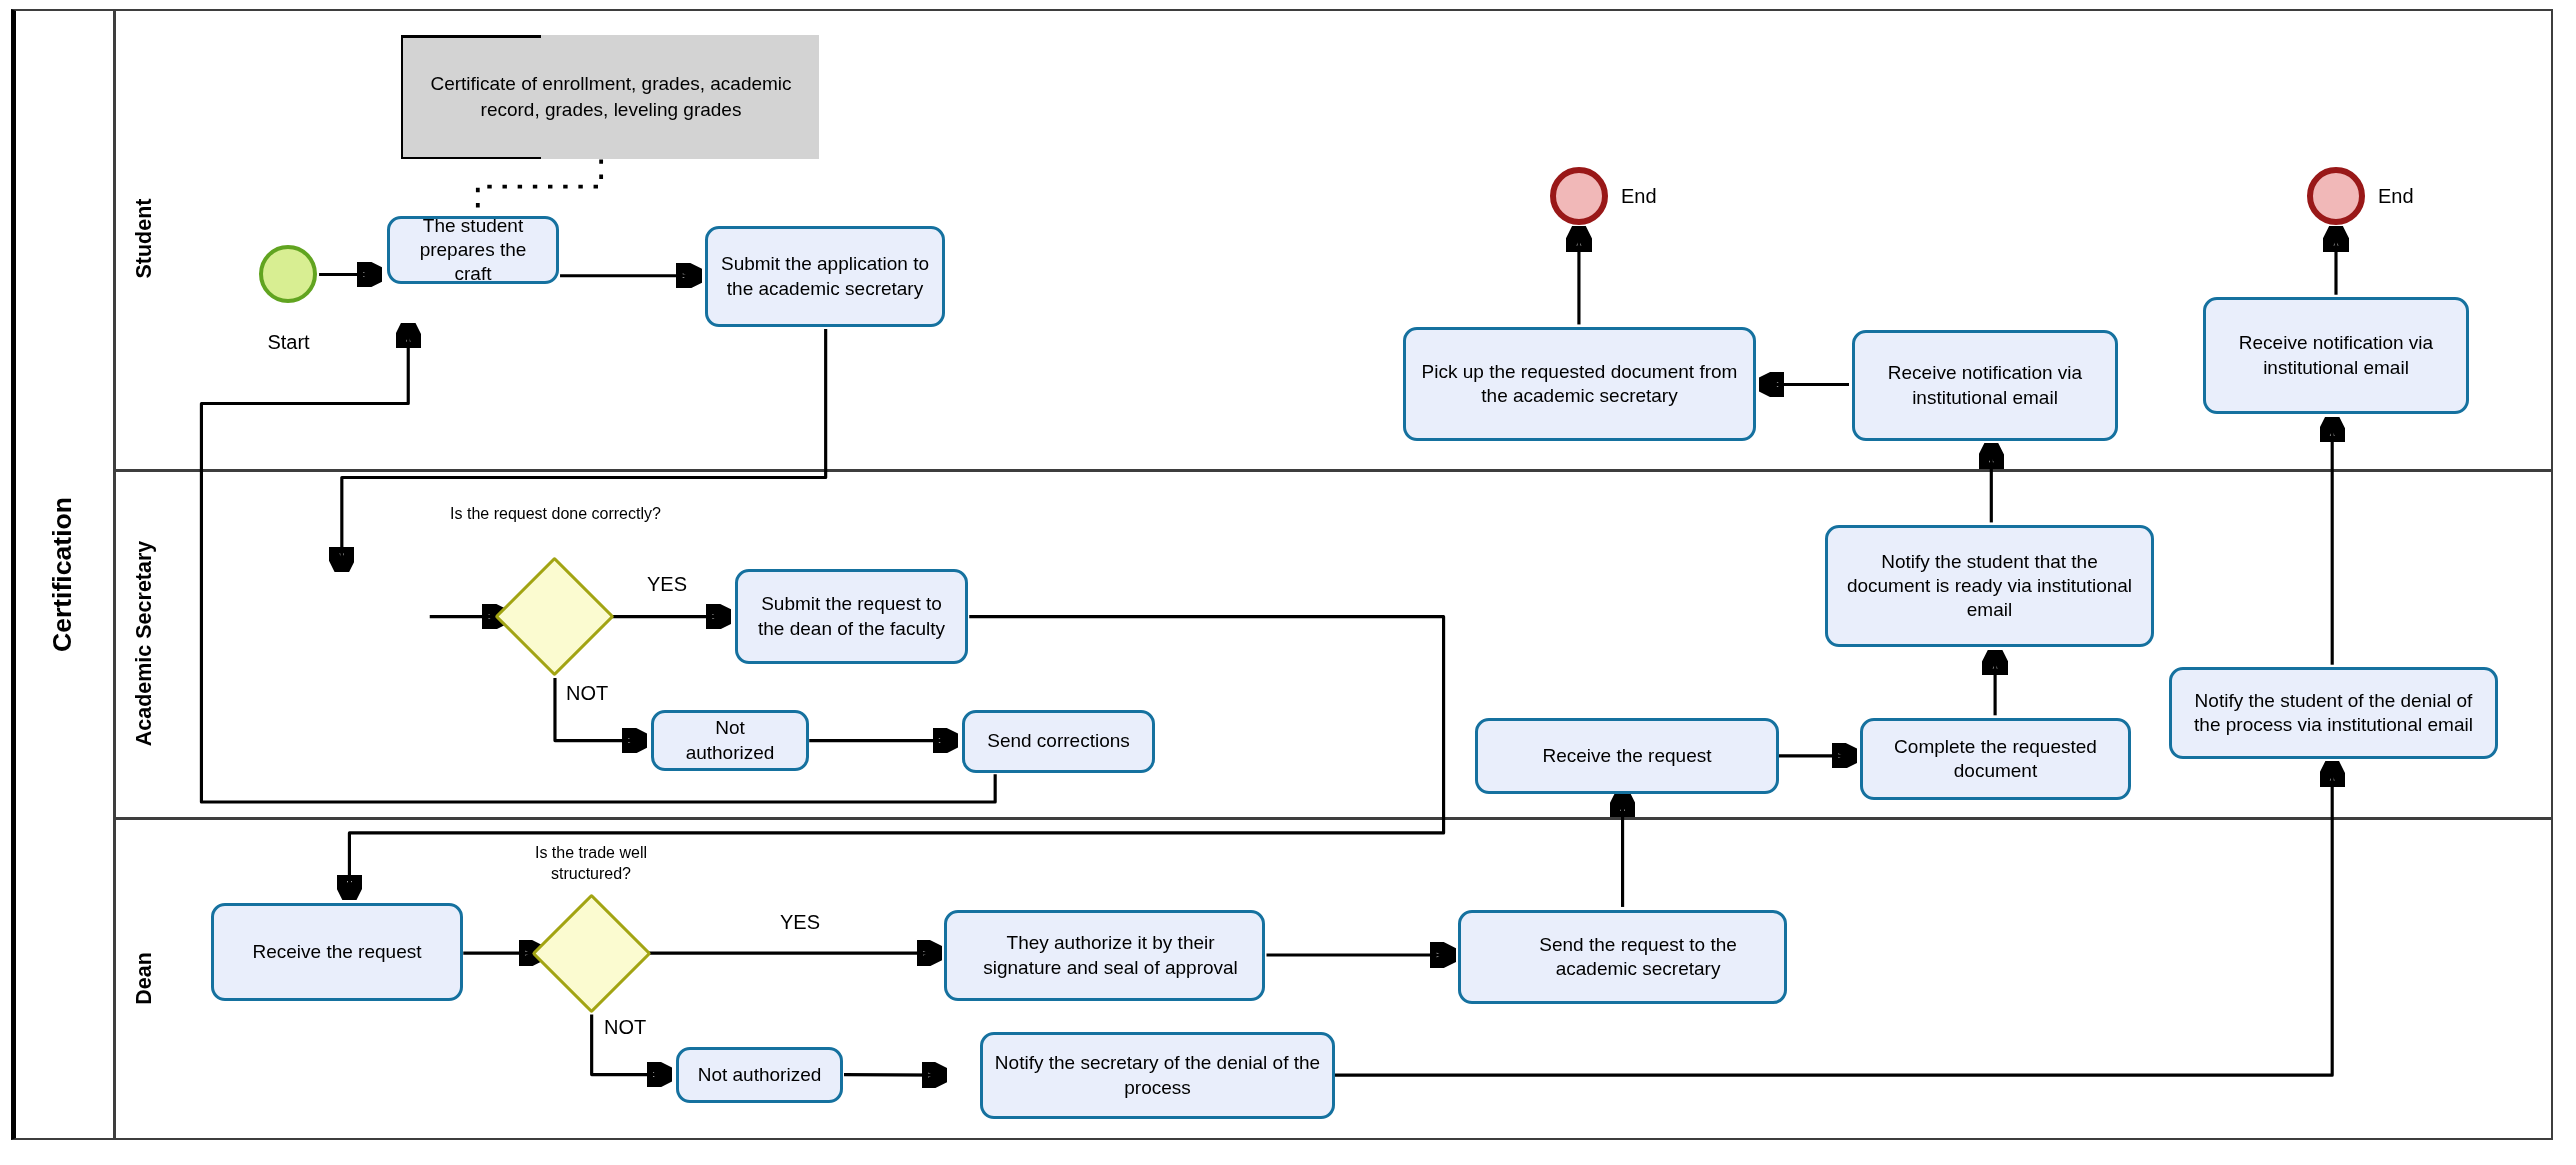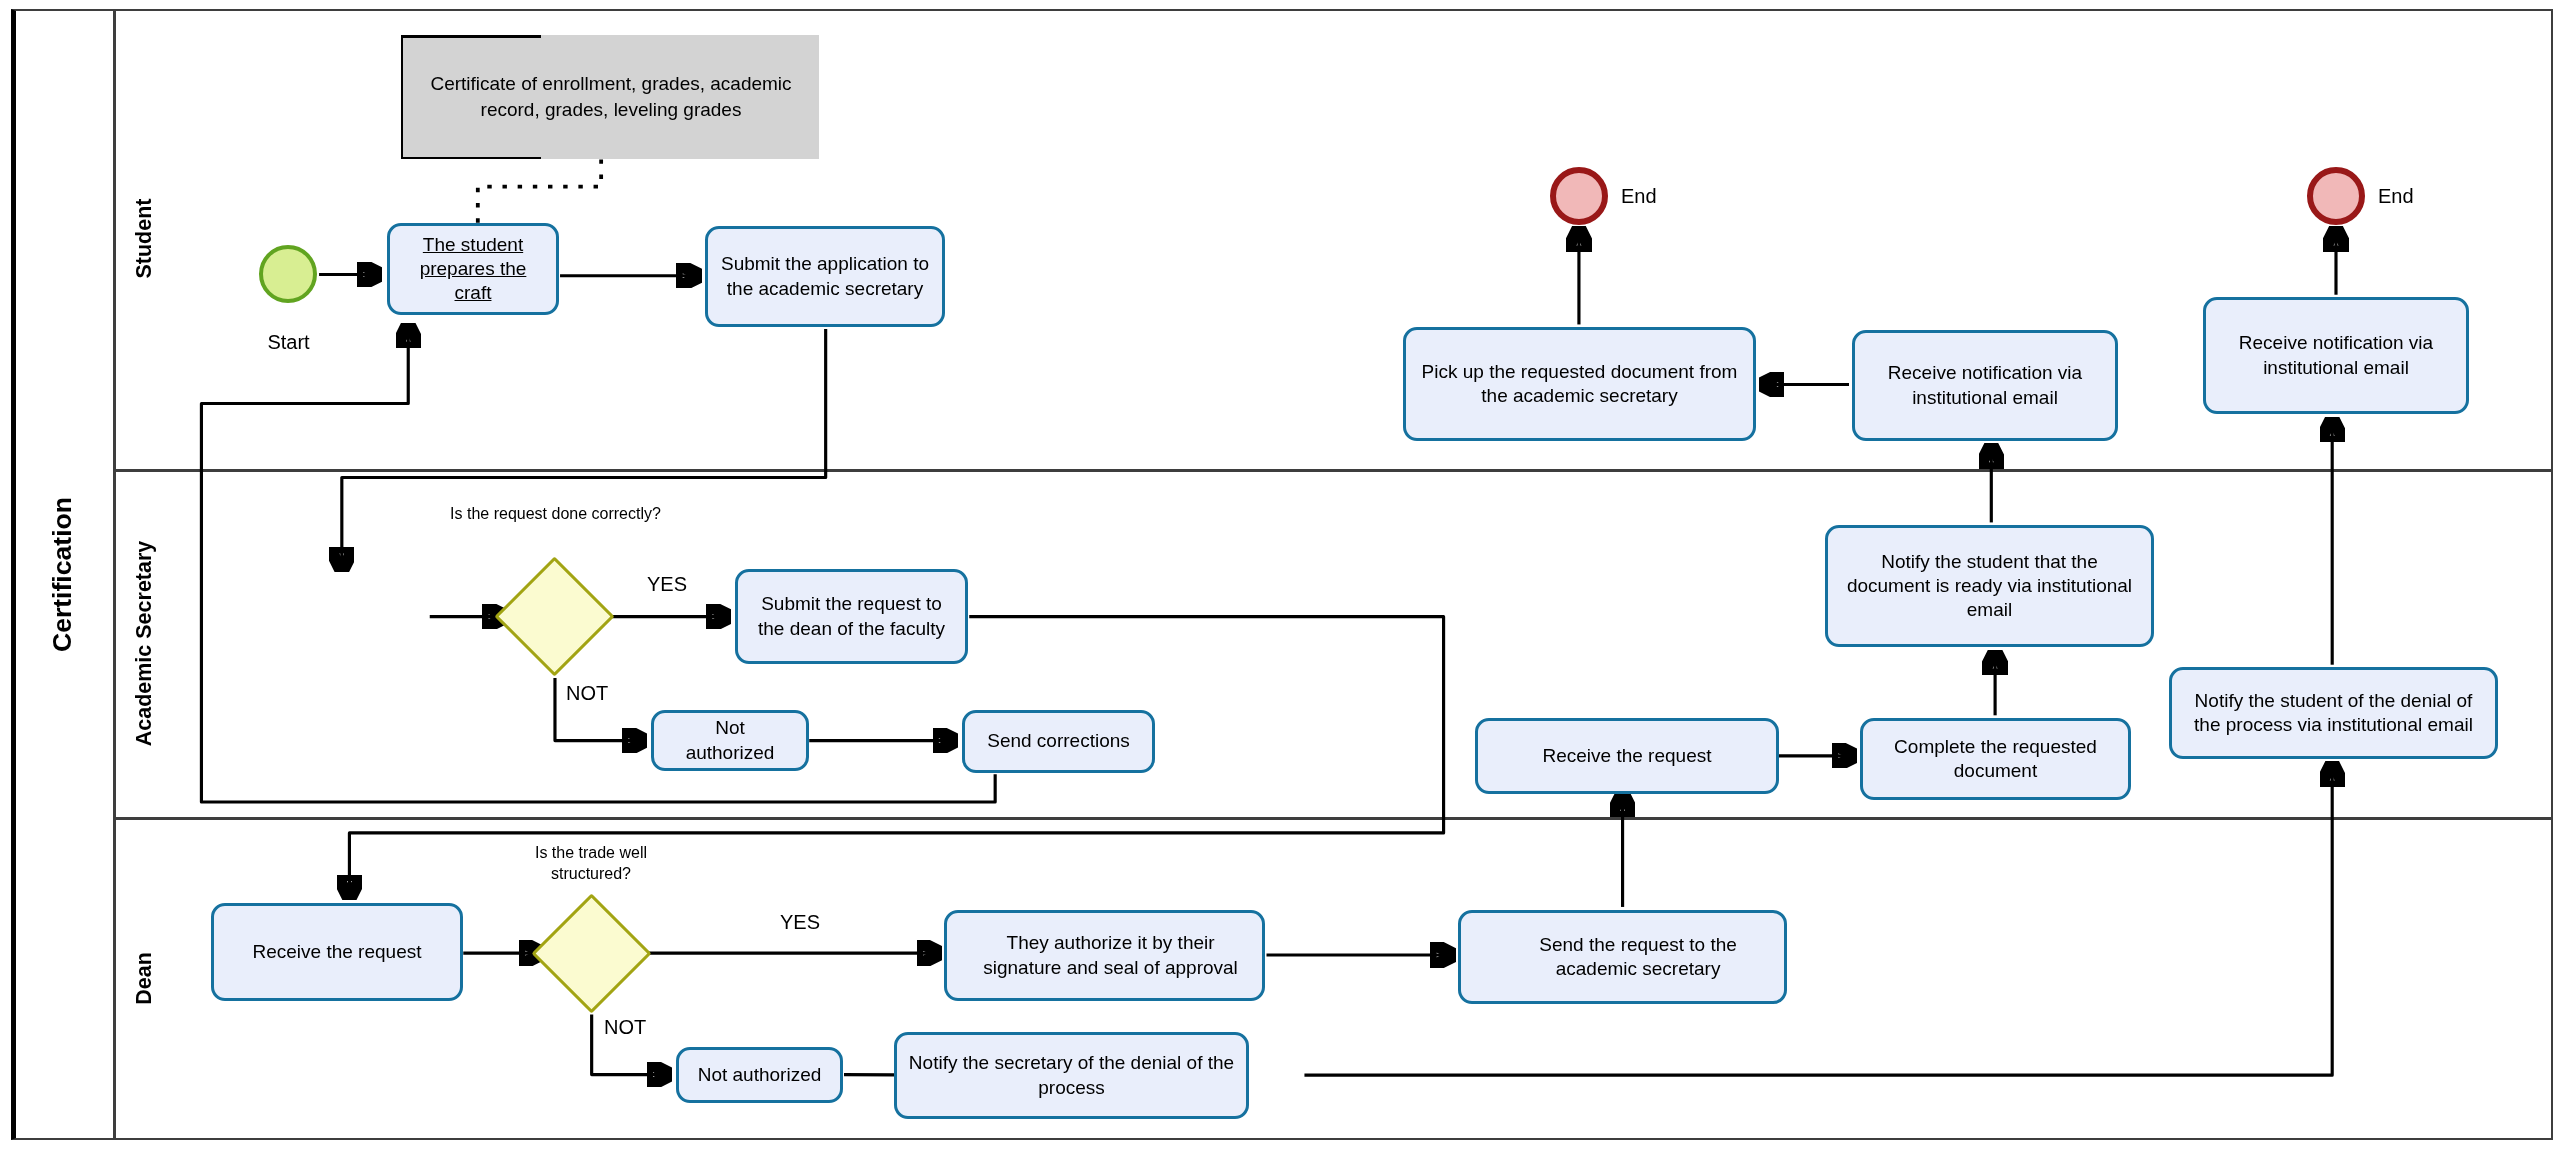--- a/index.html
+++ b/index.html
@@ -101,21 +101,21 @@
 
   <div class="note">
     <span>Certificate of enrollment, grades, academic record, grades, leveling grades</span>
     <i class="bracket-top"></i>
     <i class="bracket-bottom"></i>
   </div>
 
   <div class="event start" style="left:259px; top:245px;"></div>
   <div class="flow-label" style="left:244px; top:331px; width:89px;">Start</div>
 
-  <div class="task" style="left:387px; top:223px; width:172px; height:92px;text-decoration:underline;">
+  <div class="task" style="left:387px; top:216px; width:172px; height:68px;">
     <span>The student prepares the craft</span>
   </div>
   <div class="task" style="left:705px; top:226px; width:240px; height:101px;">
     <span>Submit the application to the academic secretary</span>
   </div>
 
   <div class="task" style="left:1403px; top:327px; width:353px; height:114px;">
     <span>Pick up the requested document from the academic secretary</span>
   </div>
   <div class="task" style="left:1852px; top:330px; width:266px; height:111px;">
@@ -168,18 +168,18 @@
 
   <div class="task" style="left:944px; top:910px; width:321px; height:91px;padding-left:21px;">
     <span>They authorize it by their signature and seal of approval</span>
   </div>
   <div class="task" style="left:1458px; top:910px; width:329px; height:94px;padding-left:40px;">
     <span>Send the request to the academic secretary</span>
   </div>
   <div class="task" style="left:676px; top:1047px; width:167px; height:56px;">
     <span>Not authorized</span>
   </div>
-  <div class="task" style="left:894px; top:1032px; width:355px; height:87px;">
+  <div class="task" style="left:980px; top:1032px; width:355px; height:87px;">
     <span>Notify the secretary of the denial of the process</span>
   </div>
 
 </div>
 
 
 </body></html>

